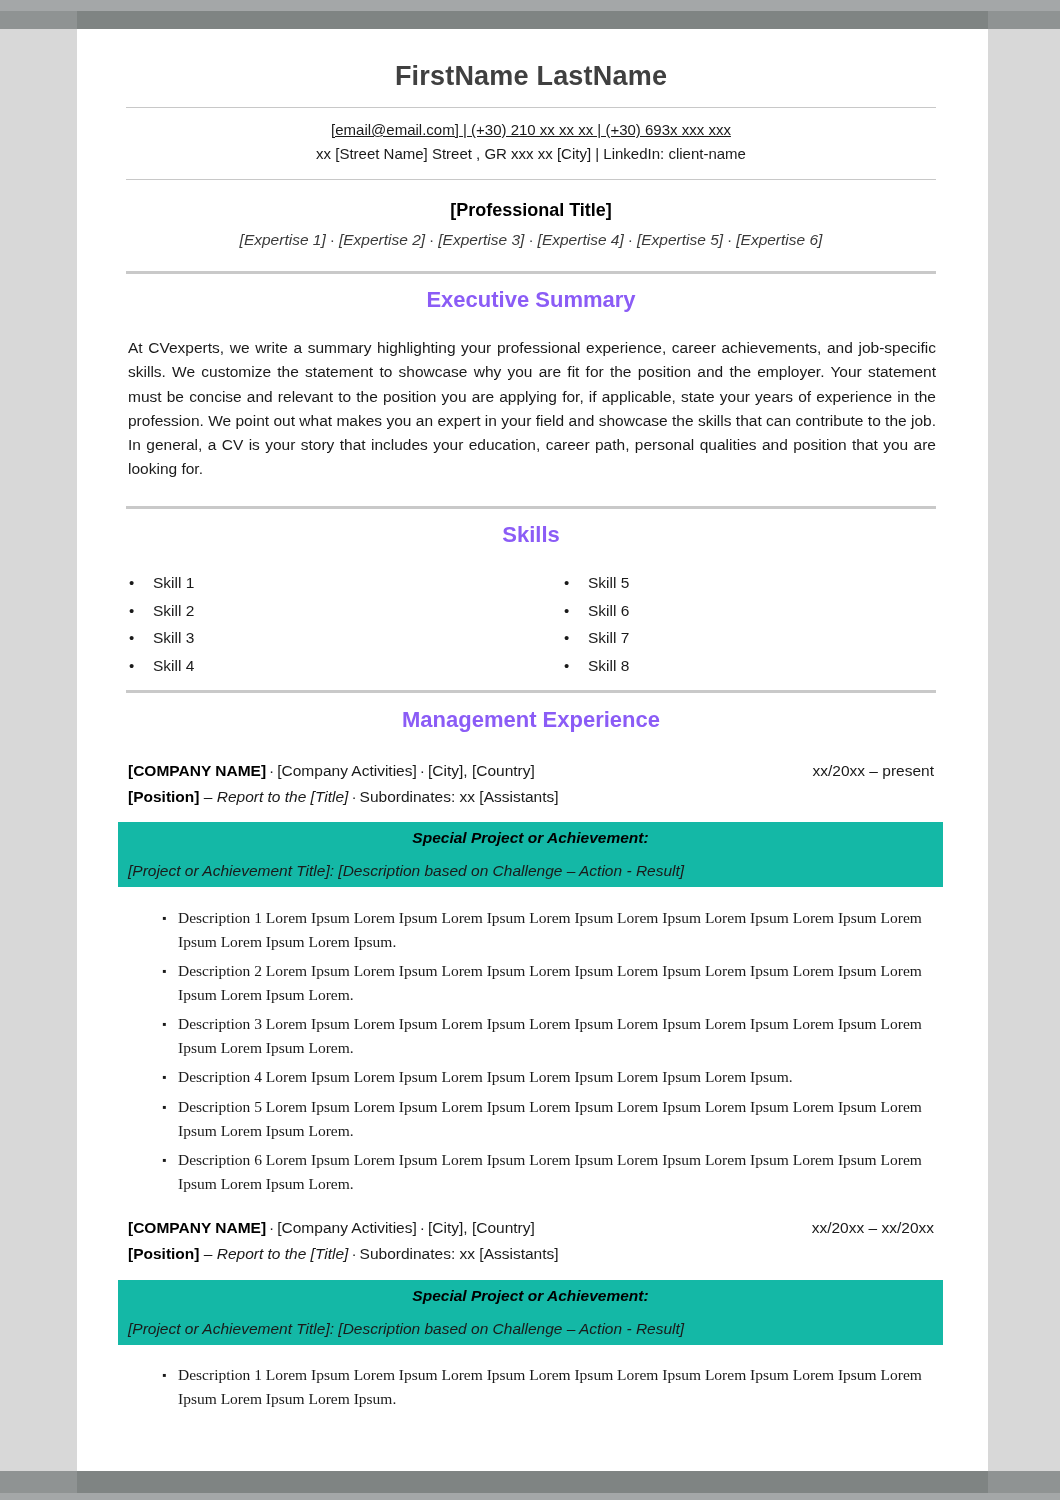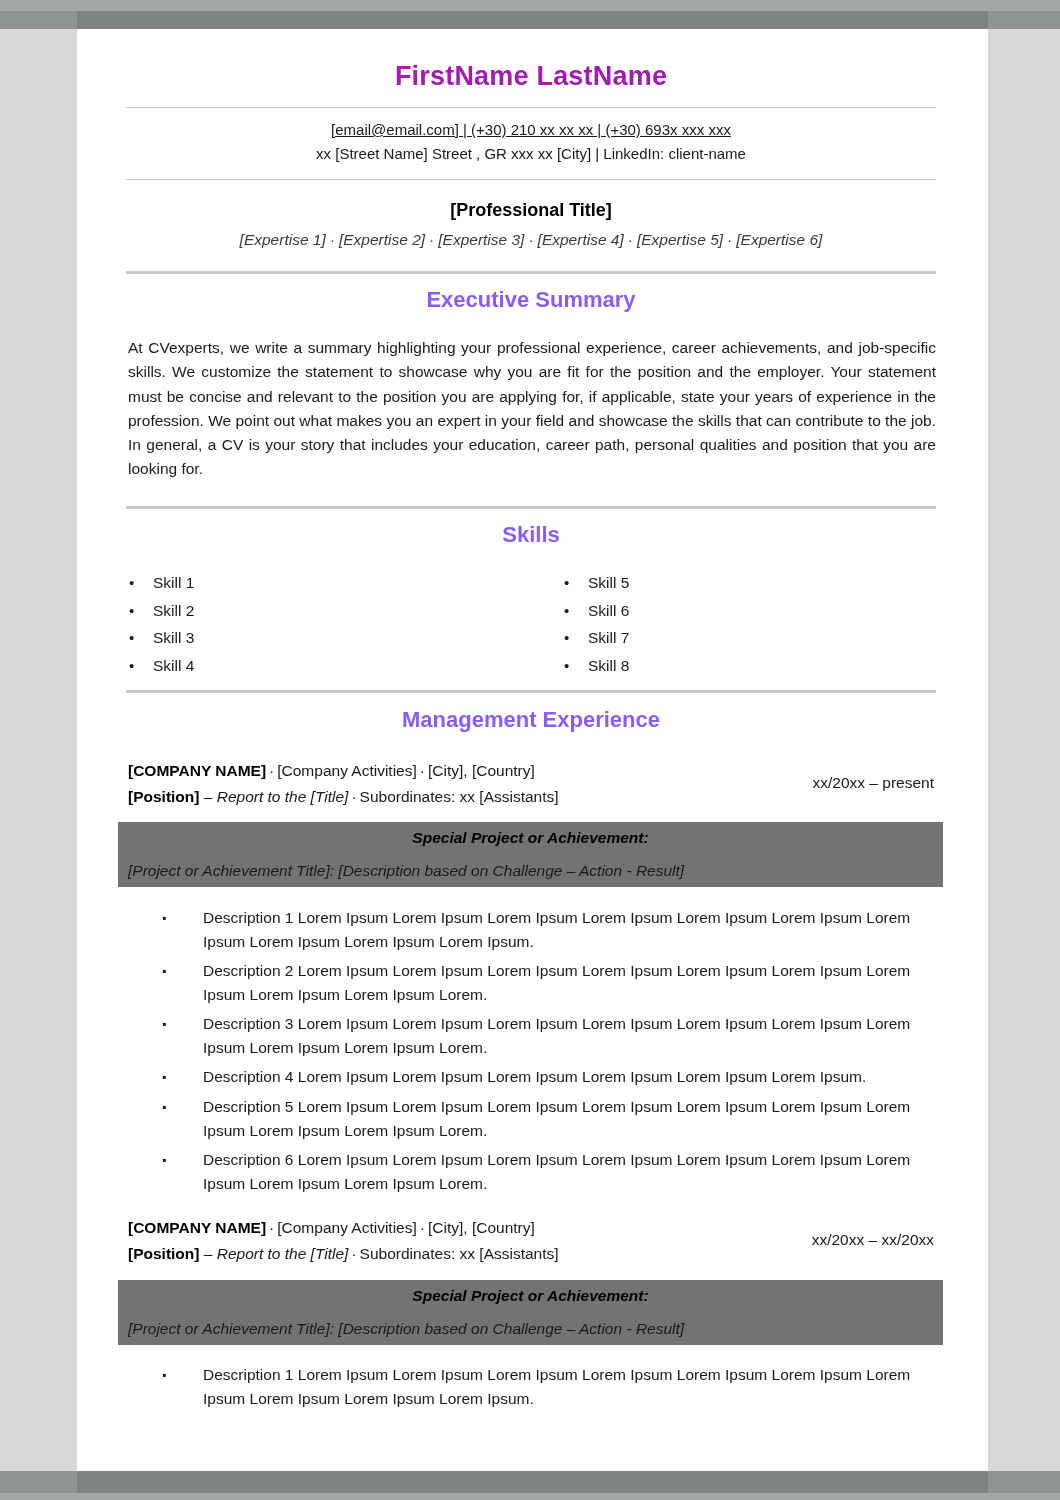--- a/index.html
+++ b/index.html
@@ -22,21 +22,21 @@
       left: 77px; top: 29px;
       width: 911px; height: 1442px;
       background: #ffffff;
     }
     .content {
       position: absolute;
       left: 49px; width: 810px; top: 0;
     }
     .name {
       position: absolute; top: 32px; left: 0; width: 810px;
-      text-align: center; font-size: 27px; font-weight: bold; color: #a21caf;
+      text-align: center; font-size: 27px; font-weight: bold; color: #404040;
       letter-spacing: 0.2px;
     }
     .rule-thin { position: absolute; left: 0; width: 810px; height: 1px; background: #c8c8c8; }
     .rule-thick { position: absolute; left: 0; width: 810px; height: 3px; background: #c9c9c9; }
     .contact-line {
       position: absolute; left: 0; width: 810px; text-align: center;
       font-size: 15px; color: #1a1a1a;
     }
     .prof-title {
       position: absolute; top: 171px; left: 0; width: 810px; text-align: center;
@@ -62,37 +62,37 @@
     }
     .skills-col .skill .dot {
       position: absolute; left: 3px; top: 0; font-size: 15px;
     }
     .skills-col .skill .label { position: absolute; left: 27px; }
 
     .job-line {
       position: absolute; left: 2px; width: 806px; font-size: 15.5px; color: #1a1a1a;
     }
     .job-line b { color: #000; text-align: center; }
-    .job-line .date { position: absolute; right: 0; top: 12px; }
+    .job-line .date { position: absolute; right: 0; top: 0; }
     .job-line .dotsep { margin: 0 3px; }
     .achieve-box {
-      position: absolute; left: -8px; width: 825px; height: 65px; background: #737373;
+      position: absolute; left: -8px; width: 825px; height: 65px; background: #14b8a6;
     }
     .achieve-box .head {
       position: absolute; top: 7px; left: 0; width: 825px; text-align: center;
       font-size: 15.5px; font-weight: bold; font-style: italic; color: #000;
     }
     .achieve-box .desc {
       position: absolute; top: 40px; left: 10px; font-size: 15.5px; font-style: italic; color: #1a1a1a;
     }
     .desc-item {
       position: absolute; left: 36px; width: 760px; font-size: 15.5px; line-height: 24.3px; color: #1a1a1a;
     }
     .desc-item .bul { position: absolute; left: 0; top: 0; font-size: 12px; }
-    .desc-item .txt { display: block; margin-left: 41px; }
+    .desc-item .txt { display: block; margin-left: 16px; font-family: Liberation Serif, serif; }
   </style>
 </head>
 <body>
 
 <div class="band-top-1"></div>
 <div class="band-top-2">
     <div class="inner"></div>
   </div>
 
 <div class="page">

